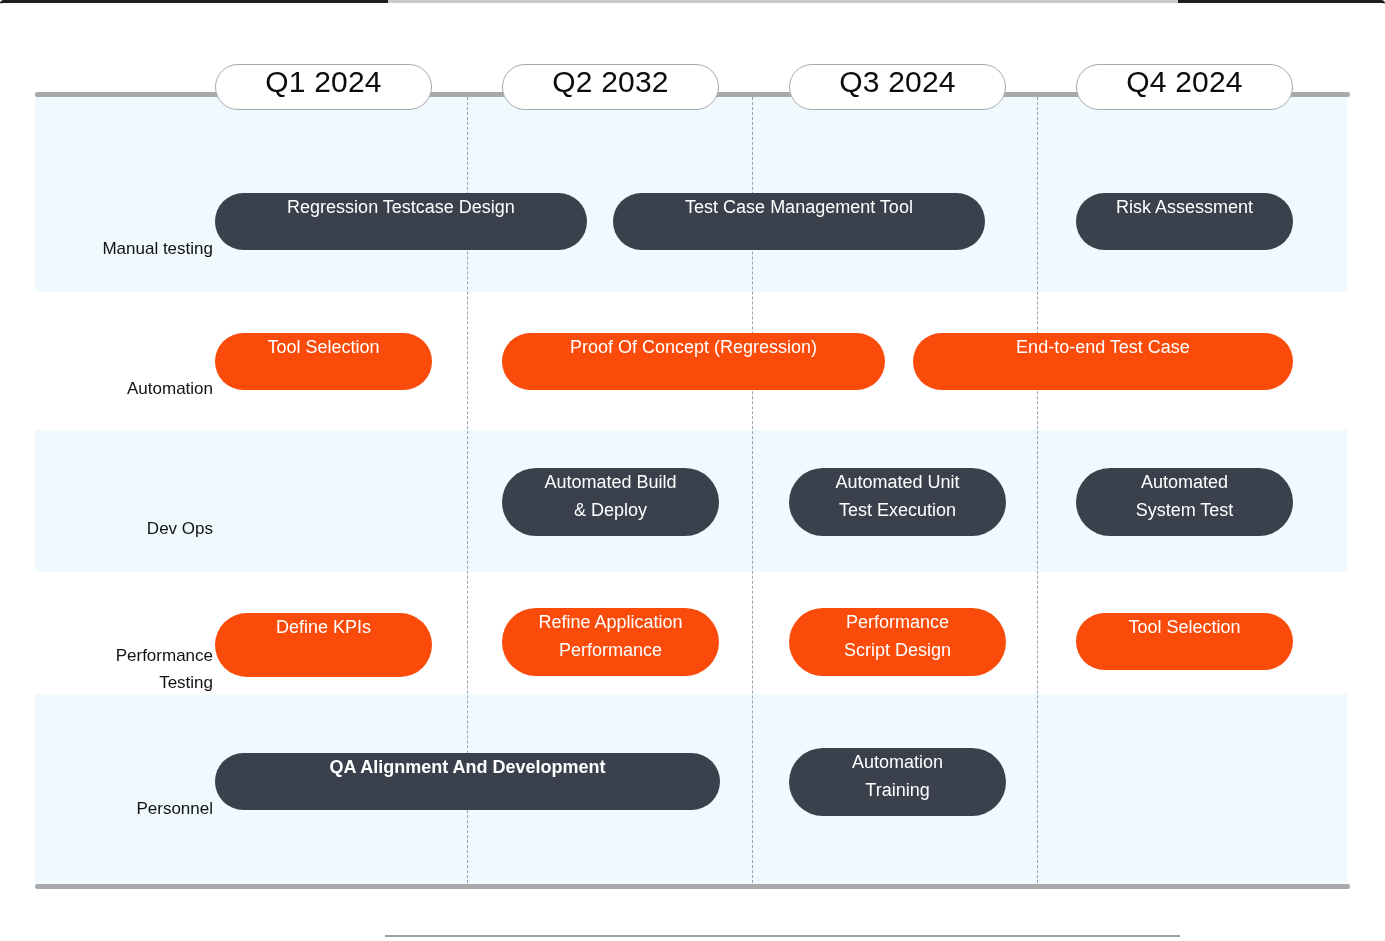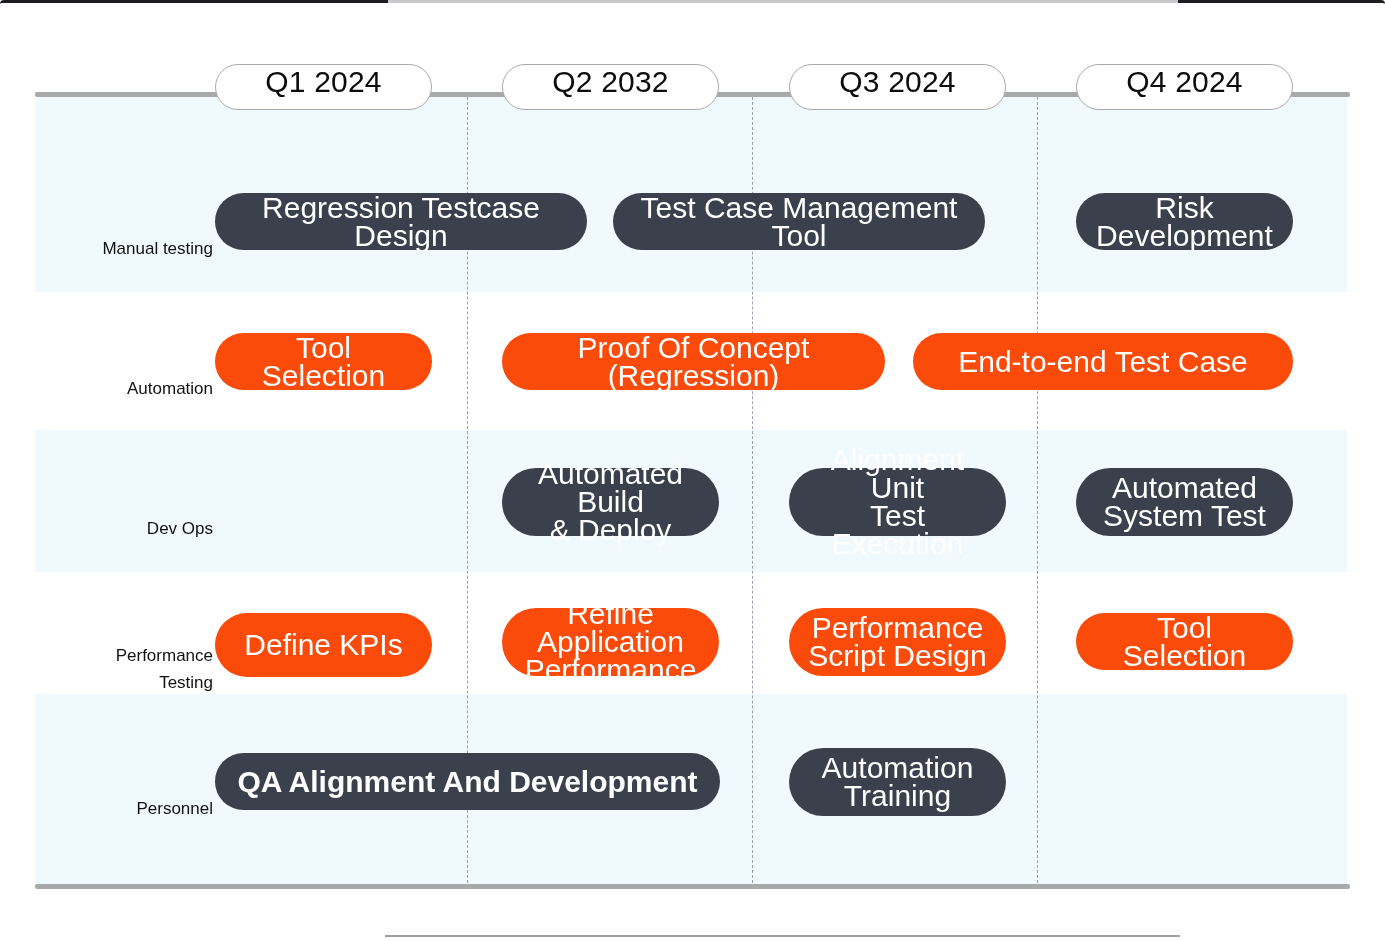--- a/index.html
+++ b/index.html
@@ -106,26 +106,26 @@
     color: #121212;
     font-size: 17px;
     line-height: 27px;
     white-space: pre-line;
   }
 
   
   .task {
     position: absolute;
     display: flex;
-    align-items: center;
+    align-items: flex-start;
     justify-content: center;
     text-align: center;
     border-radius: 34px;
     color: #ffffff;
-    font-size: 30px;
+    font-size: 18px;
     line-height: 28px;
     padding: 0 16px;
     box-sizing: border-box;
     white-space: pre-line;
   }
   .task.dark   { background: #3a414d; }
   .task.orange { background: #fa4b0a; }
 </style>
 </head>
 <body>
@@ -163,21 +163,21 @@
   <div class="row-label" style="top:208px;">
     <span>Manual testing</span>
   </div>
   <div class="task dark" style="left:215px; top:193px; width:372px; height:57px;">
     <span>Regression Testcase Design</span>
   </div>
   <div class="task dark" style="left:613px; top:193px; width:372px; height:57px;">
     <span>Test Case Management Tool</span>
   </div>
   <div class="task dark" style="left:1076px; top:193px; width:217px; height:57px;">
-    <span>Risk Development</span>
+    <span>Risk Assessment</span>
   </div>
 
   <div class="row-label" style="top:348px;">
     <span>Automation</span>
   </div>
   <div class="task orange" style="left:215px; top:333px; width:217px; height:57px;">
     <span>Tool Selection</span>
   </div>
   <div class="task orange" style="left:502px; top:333px; width:383px; height:57px;">
     <span>Proof Of Concept (Regression)</span>
@@ -187,21 +187,21 @@
   </div>
 
   <div class="row-label" style="top:488px;">
     <span>Dev Ops</span>
   </div>
   <div class="task dark" style="left:502px; top:468px; width:217px; height:68px;">
     <span>Automated Build
 &amp; Deploy</span>
   </div>
   <div class="task dark" style="left:789px; top:468px; width:217px; height:68px;">
-    <span>Alignment Unit
+    <span>Automated Unit
 Test Execution</span>
   </div>
   <div class="task dark" style="left:1076px; top:468px; width:217px; height:68px;">
     <span>Automated
 System Test</span>
   </div>
 
   <div class="row-label" style="top:615px;">
     <span>Performance
 Testing</span>

